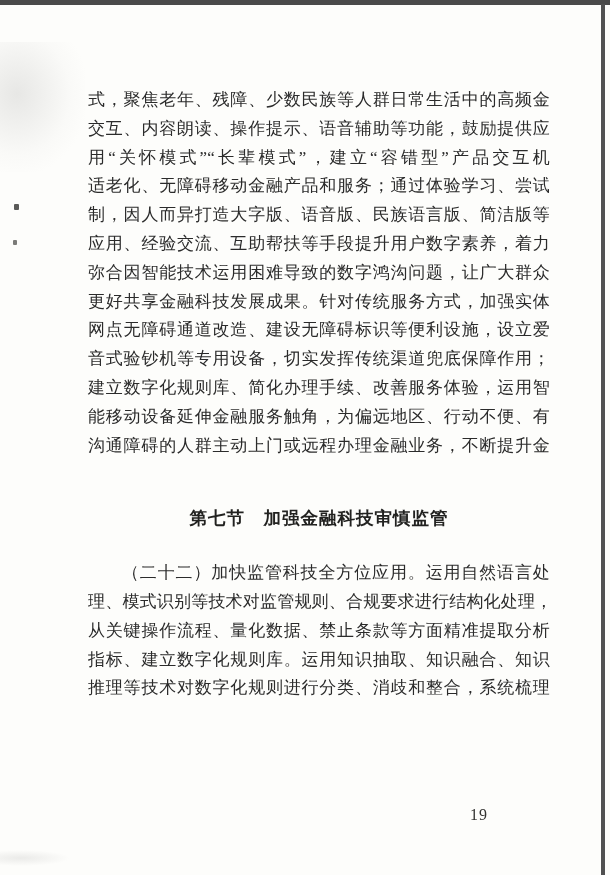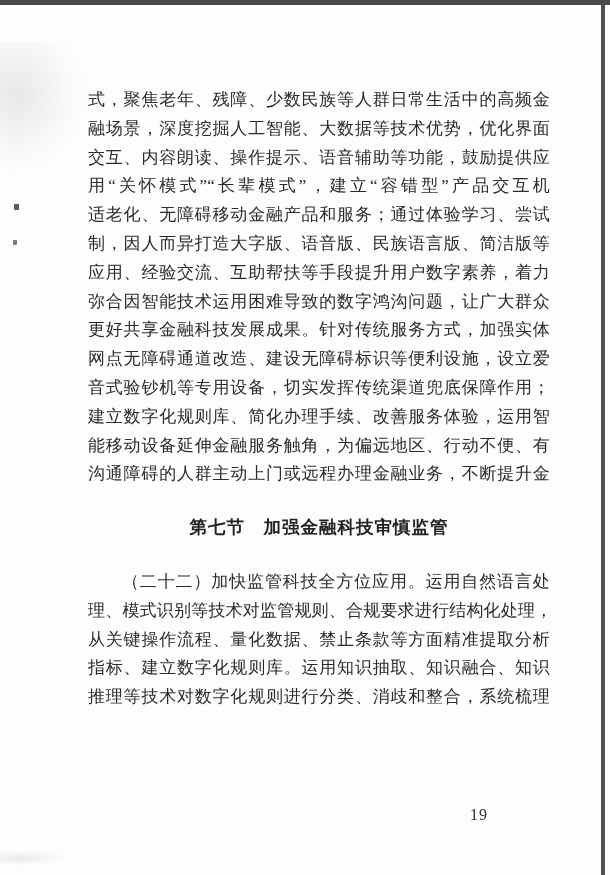--- a/index.html
+++ b/index.html
@@ -75,21 +75,21 @@
   }
   .line.indent {
     text-indent: 34px;
   }
   .section-heading {
     font-size: 17.5px;
     font-weight: bold;
     line-height: 28.8px;
     text-align: center;
     letter-spacing: 1px;
-    margin-top: 24px;
+    margin-top: 44px;
     margin-bottom: 26px;
     color: #222220;
   }
   .page-number {
     position: absolute;
     left: 470px;
     top: 806px;
     width: 80px;
     text-align: left;
     font-size: 16px;
@@ -104,21 +104,20 @@
 
   <div class="edge-top"></div>
   <div class="edge-right"></div>
   <div class="smudge-topleft"></div>
   <div class="smudge-bottomleft"></div>
   <div class="speck s1"></div>
   <div class="speck s2"></div>
 
   <div class="textblock">
     <div class="line">式，聚焦老年、残障、少数民族等人群日常生活中的高频金</div>
-    <div class="line">融场景，深度挖掘人工智能、大数据等技术优势，优化界面</div>
     <div class="line">交互、内容朗读、操作提示、语音辅助等功能，鼓励提供应</div>
     <div class="line">用“关怀模式”“长辈模式”，建立“容错型”产品交互机</div>
     <div class="line">适老化、无障碍移动金融产品和服务；通过体验学习、尝试</div>
     <div class="line">制，因人而异打造大字版、语音版、民族语言版、简洁版等</div>
     <div class="line">应用、经验交流、互助帮扶等手段提升用户数字素养，着力</div>
     <div class="line">弥合因智能技术运用困难导致的数字鸿沟问题，让广大群众</div>
     <div class="line">更好共享金融科技发展成果。针对传统服务方式，加强实体</div>
     <div class="line">网点无障碍通道改造、建设无障碍标识等便利设施，设立爱</div>
     <div class="line">音式验钞机等专用设备，切实发挥传统渠道兜底保障作用；</div>
     <div class="line">建立数字化规则库、简化办理手续、改善服务体验，运用智</div>

